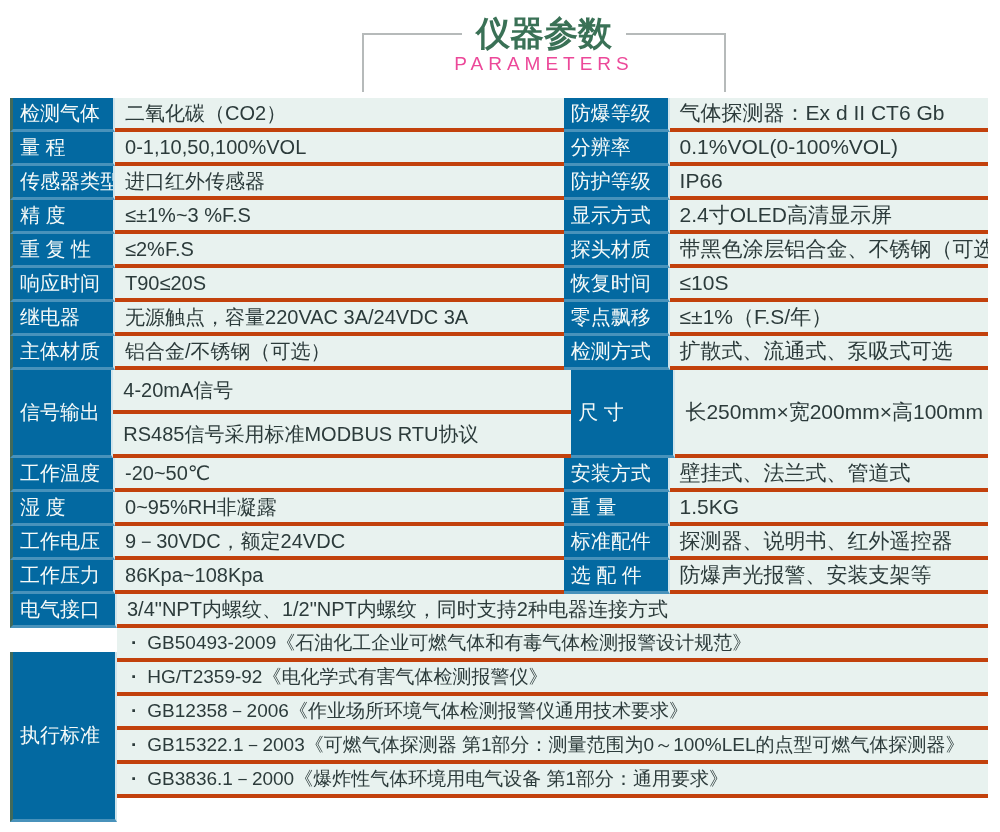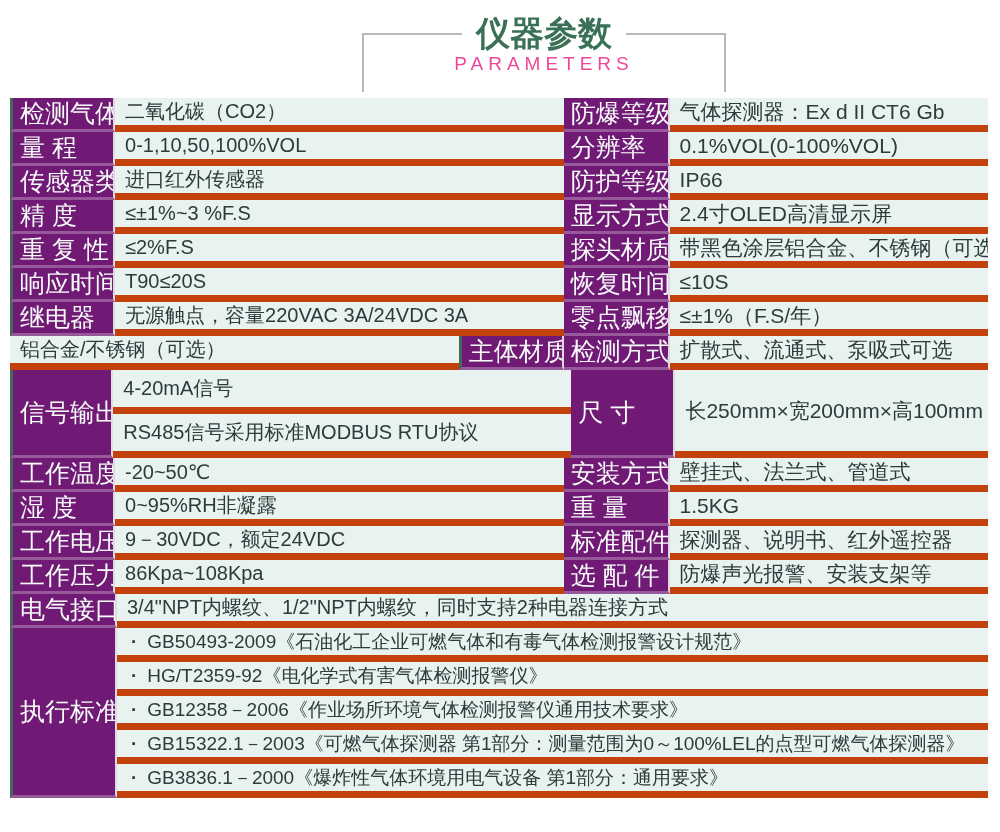--- a/index.html
+++ b/index.html
@@ -13,34 +13,34 @@
     background:#ffffff;padding:0 14px;font-size:34px;font-weight:bold;color:#3a7156;
     white-space:nowrap;line-height:44px;}
   .title-en{position:absolute;left:50%;top:18px;transform:translateX(-50%);
     font-size:19px;letter-spacing:5px;color:#ec4899;white-space:nowrap;}
 
   
   .spec-table{position:absolute;left:10px;top:98px;width:978px;}
   .row{display:flex;}
   .col{display:flex;flex-direction:column;}
   .cell{box-sizing:border-box;display:flex;align-items:center;white-space:nowrap;overflow:hidden;}
-  .lbl{background:#701a75;color:#f6faf8;font-size:25px;padding-left:7px;
+  .lbl{background:#0369a1;color:#f6faf8;font-size:20px;padding-left:7px;
     border-bottom:3px solid rgba(255,255,255,0.28);
     border-right:2px solid rgba(245,250,248,0.85);}
   .val{background:#e8f2ef;color:#2c3b3b;font-size:20px;padding-left:10px;
-    border-bottom:7px solid #c2410c;}
+    border-bottom:4px solid #c2410c;}
   .w-ll{width:107px;border-left:3px solid #426a5a;}
   .w-lv{width:458px;}
   .w-rl{width:108px;}
   .w-rv{width:325px;font-size:21px;}
   .flex1{flex:1;}
   .h{height:34px;}
   .tall{height:88px;}
   .sub{height:44px;}
-  .std-lbl{height:170px;}
+  .std-lbl{height:170px;margin-top:24px;}
   .bullet{height:34px;padding-left:14px;font-size:19px;}
   .dot{margin-right:10px;font-weight:bold;color:#2c3b3b;}
 </style>
 </head>
 <body>
 
 <div class="page">
 
   <div class="title-frame">
     <div class="title-cn">仪器参数</div>
@@ -85,22 +85,22 @@
       <div class="cell lbl w-rl h">恢复时间</div>
       <div class="cell val w-rv h">≤10S</div>
     </div>
     <div class="row">
       <div class="cell lbl w-ll h">继电器</div>
       <div class="cell val w-lv h">无源触点，容量220VAC 3A/24VDC 3A</div>
       <div class="cell lbl w-rl h">零点飘移</div>
       <div class="cell val w-rv h">≤±1%（F.S/年）</div>
     </div>
     <div class="row">
+      <div class="cell lbl w-ll h">主体材质</div>
       <div class="cell val w-lv h">铝合金/不锈钢（可选）</div>
-      <div class="cell lbl w-ll h">主体材质</div>
       <div class="cell lbl w-rl h">检测方式</div>
       <div class="cell val w-rv h">扩散式、流通式、泵吸式可选</div>
     </div>
 
     <div class="row">
       <div class="cell lbl w-ll tall">信号输出</div>
       <div class="col w-lv">
         <div class="cell val sub" style="width:458px">4-20mA信号</div>
         <div class="cell val sub" style="width:458px">RS485信号采用标准MODBUS RTU协议</div>
       </div>

